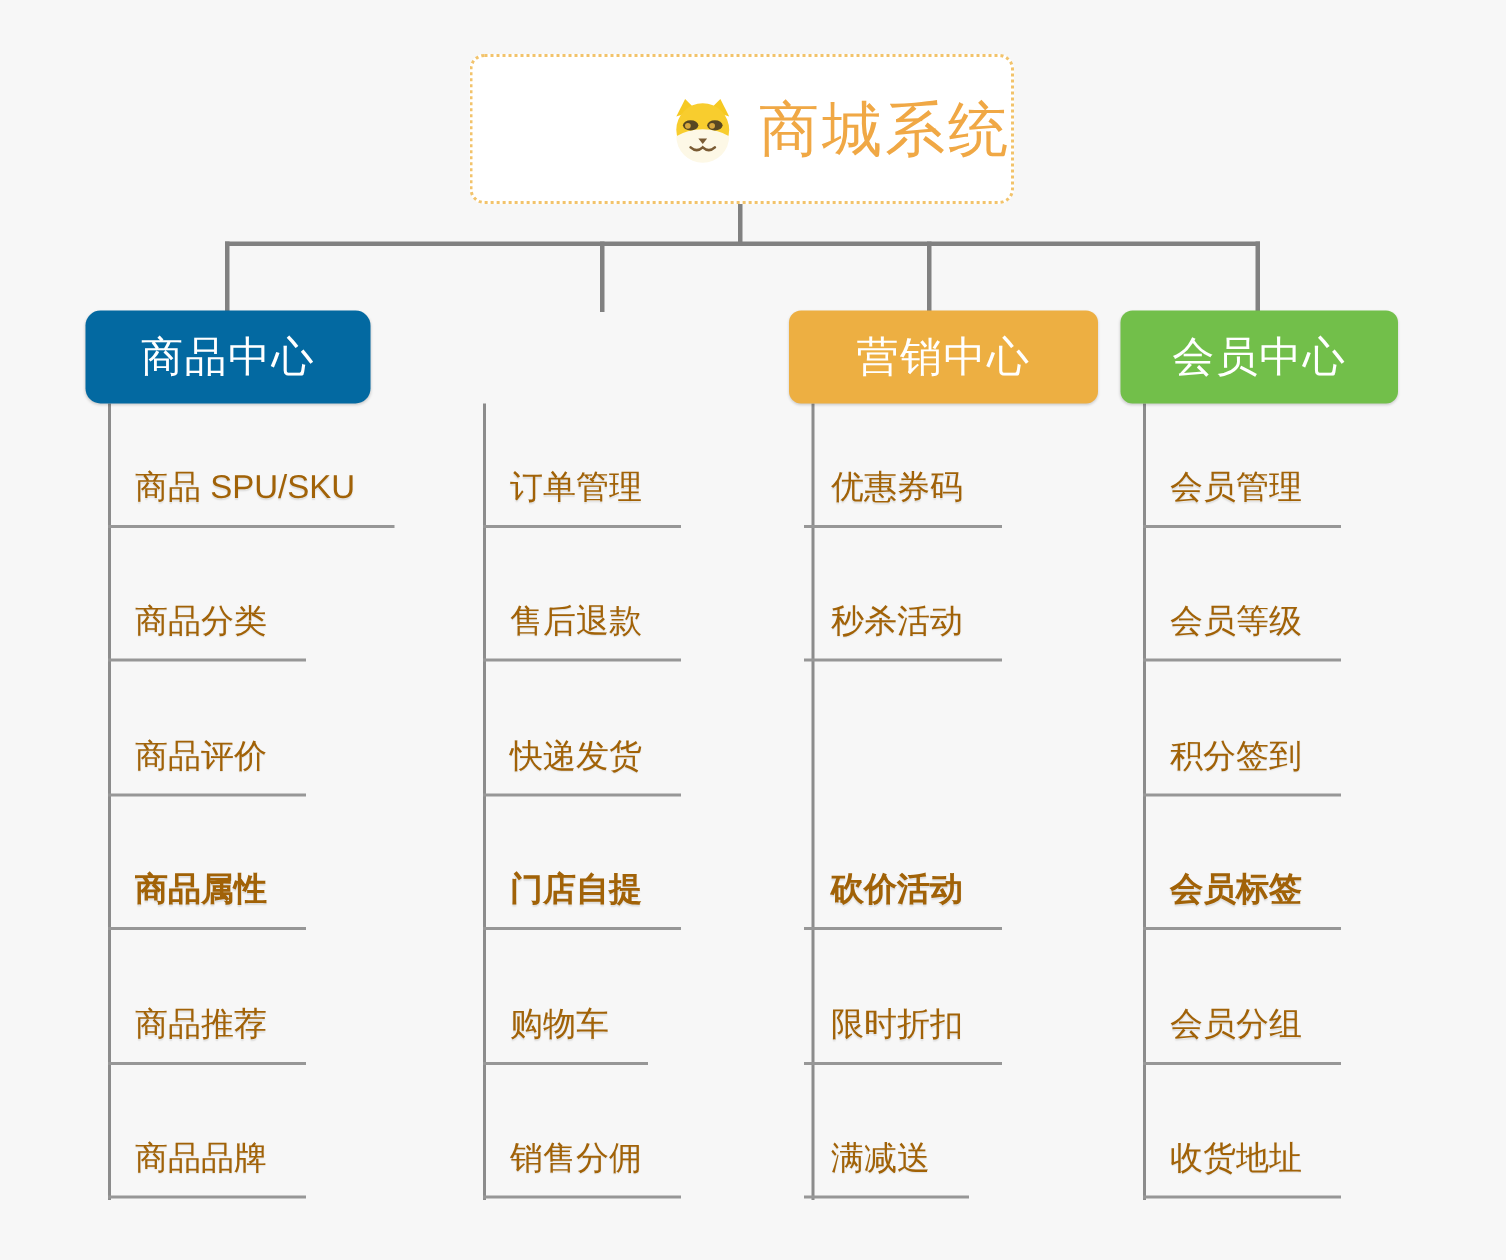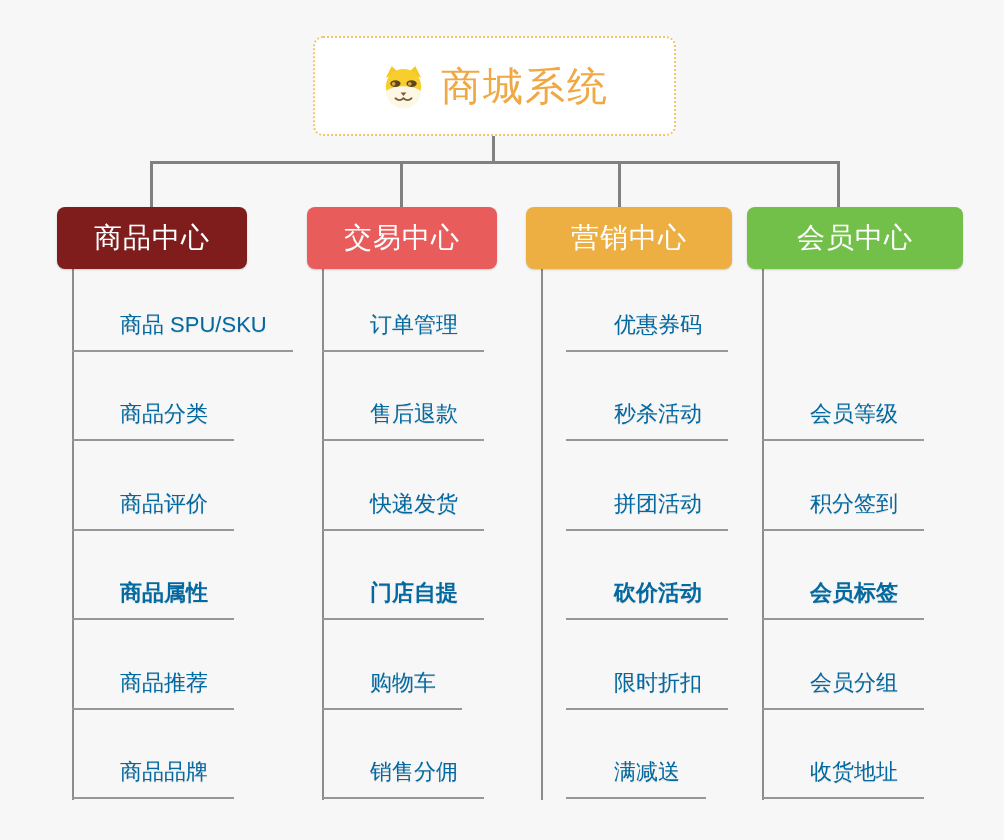--- a/index.html
+++ b/index.html
@@ -11,40 +11,40 @@
   .root-drop{left:492px;top:136px;width:3px;height:28px;}
   .bus{left:150px;top:161px;width:690px;height:3px;}
   .drop{top:161px;width:3px;height:47px;}
   .drop.d0{left:150px;} .drop.d1{left:400px;} .drop.d2{left:618px;} .drop.d3{left:837px;}
   .trunk{position:absolute;top:269px;width:2px;height:531px;background:#8c8c8c;}
   .trunk.t0{left:72px;} .trunk.t1{left:322px;} .trunk.t2{left:541px;} .trunk.t3{left:762px;}
 
   
   .root-node{position:absolute;left:313px;top:36px;width:363px;height:100px;background:#ffffff;
     border:2px dotted #f2c36b;border-radius:10px;box-sizing:border-box;
-    display:flex;align-items:center;justify-content:center;gap:14px;}
+    display:flex;align-items:center;justify-content:flex-end;gap:14px;}
   .root-title{font-size:40px;letter-spacing:2px;color:#f0a845;white-space:nowrap;}
   .dog-icon{width:47px;height:45px;flex:0 0 auto;}
 
   
   .branch-node{position:absolute;top:207px;height:62px;border-radius:8px;
     display:flex;align-items:center;justify-content:center;
     color:#ffffff;font-size:28px;letter-spacing:1px;white-space:nowrap;
     box-shadow:0 1px 2px rgba(0,0,0,0.18);}
   .branch-node.b0{left:57px;width:190px;}
   .branch-node.b1{left:307px;width:190px;}
   .branch-node.b2{left:526px;width:206px;}
-  .branch-node.b3{left:747px;width:216px;}
+  .branch-node.b3{left:747px;width:185px;}
 
   
   .leaf{position:absolute;display:inline-block;white-space:nowrap;
-    font-size:22px;color:#0369a1;line-height:30px;
-    padding:0 26px 10px 48px;border-bottom:2px solid #979797;
+    font-size:22px;color:#a16207;line-height:30px;
+    padding:0 26px 10px 18px;border-bottom:2px solid #979797;
     text-shadow:0 1px 1px rgba(0,0,0,0.10);}
-  .col0{left:72px;} .col1{left:322px;} .col2{left:566px;} .col3{left:762px;}
+  .col0{left:72px;} .col1{left:322px;} .col2{left:536px;} .col3{left:762px;}
   .r0{top:310px;} .r1{top:399px;} .r2{top:489px;} .r3{top:578px;font-weight:bold;} .r4{top:668px;} .r5{top:757px;}
 </style>
 </head>
 <body>
 
 <div class="canvas">
 
   <div class="line root-drop"></div>
   <div class="line bus"></div>
   <div class="line drop d0"></div>
@@ -66,25 +66,22 @@
       <ellipse cx="21" cy="26" rx="7" ry="4.6" fill="#574722"></ellipse>
       <ellipse cx="43" cy="26" rx="7" ry="4.6" fill="#574722"></ellipse>
       <circle cx="18.5" cy="26.4" r="2.6" fill="#d8a83e"></circle>
       <circle cx="40.5" cy="26.4" r="2.6" fill="#d8a83e"></circle>
       <path d="M28,38 h8 l-4,5 z" fill="#7a5b33"></path>
       <path d="M21,46 q5.5,5 11,0 q5.5,5 11,0" stroke="#7a5b33" stroke-width="2.4" fill="none" stroke-linecap="round"></path>
     </svg>
     <span class="root-title">商城系统</span>
   </div>
 
-  <div class="branch-node b0" style="background-color: #7f1d1d;">
+  <div class="branch-node b0" style="background-color: #0369a1; border-radius: 10px;">
     <span>商品中心</span>
-  </div>
-  <div class="branch-node b1" style="background-color: rgb(232, 92, 92);">
-    <span>交易中心</span>
   </div>
   <div class="branch-node b2" style="background-color: rgb(237, 175, 66);">
     <span>营销中心</span>
   </div>
   <div class="branch-node b3" style="background-color: rgb(114, 191, 74);">
     <span>会员中心</span>
   </div>
 
   <div class="leaf col0 r0">商品 SPU/SKU</div>
   <div class="leaf col0 r1">商品分类</div>
@@ -95,24 +92,24 @@
 
   <div class="leaf col1 r0">订单管理</div>
   <div class="leaf col1 r1">售后退款</div>
   <div class="leaf col1 r2">快递发货</div>
   <div class="leaf col1 r3">门店自提</div>
   <div class="leaf col1 r4">购物车</div>
   <div class="leaf col1 r5">销售分佣</div>
 
   <div class="leaf col2 r0">优惠券码</div>
   <div class="leaf col2 r1">秒杀活动</div>
-  <div class="leaf col2 r2">拼团活动</div>
   <div class="leaf col2 r3">砍价活动</div>
   <div class="leaf col2 r4">限时折扣</div>
   <div class="leaf col2 r5">满减送</div>
 
+  <div class="leaf col3 r0">会员管理</div>
   <div class="leaf col3 r1">会员等级</div>
   <div class="leaf col3 r2">积分签到</div>
   <div class="leaf col3 r3">会员标签</div>
   <div class="leaf col3 r4">会员分组</div>
   <div class="leaf col3 r5">收货地址</div>
 
 </div>
 
 </body></html>

